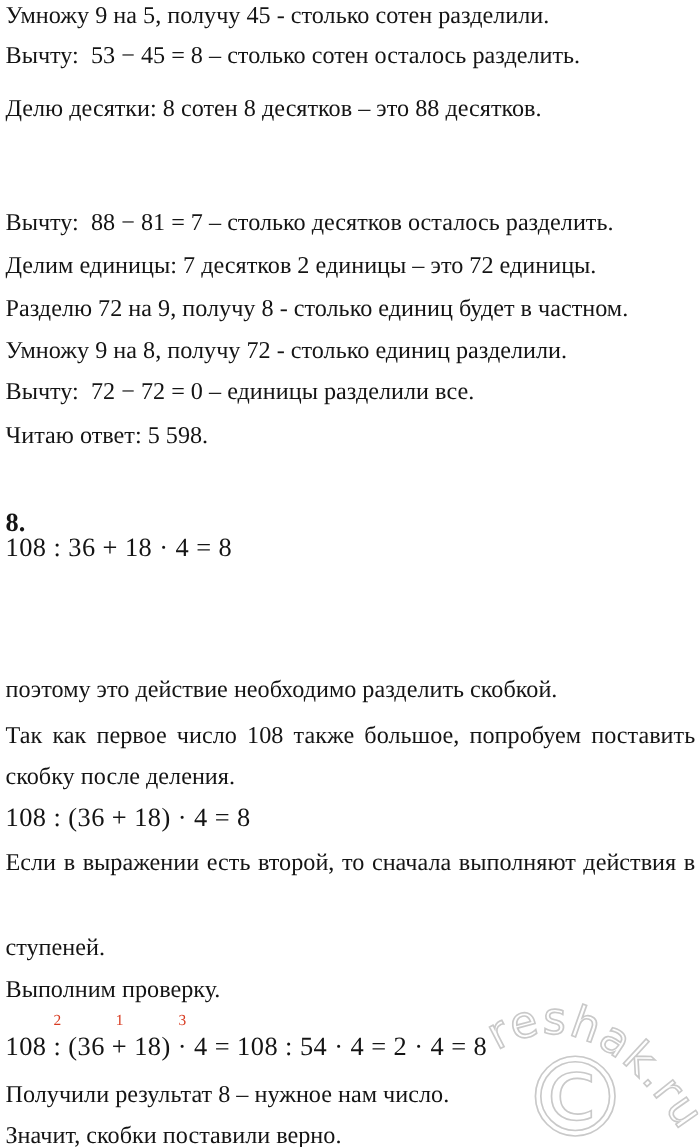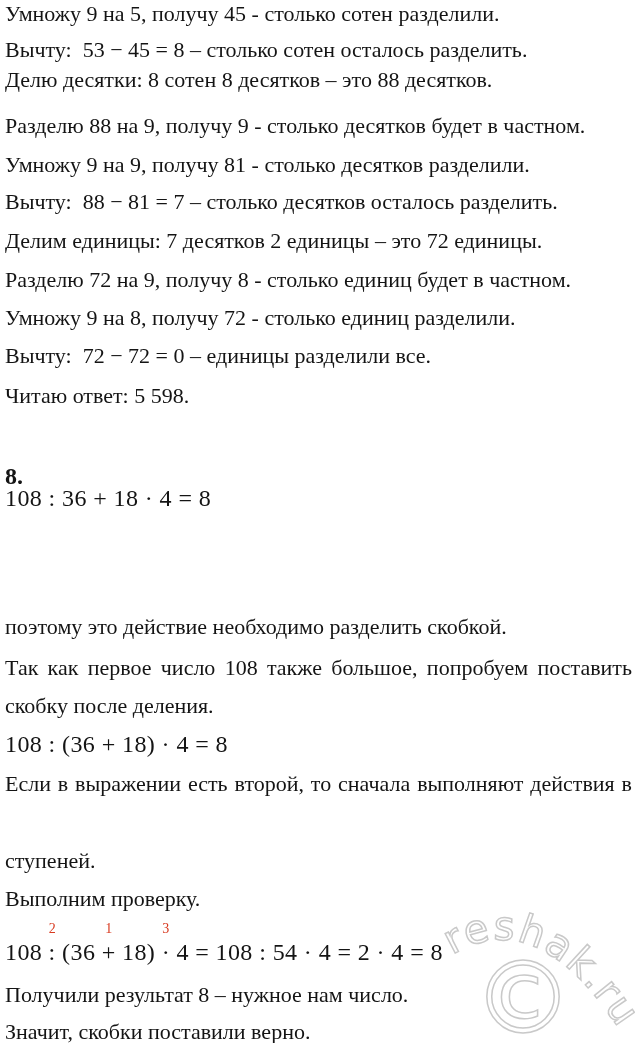--- a/index.html
+++ b/index.html
@@ -64,23 +64,21 @@
     pointer-events: none;
   }
 </style>
 </head>
 <body>
 
 <div class="page">
 
   <div class="line" style="top:0px">Умножу 9 на 5, получу 45 - столько сотен разделили.</div>
   <div class="line" style="top:36px">Вычту:  53 − 45 = 8 – столько сотен осталось разделить.</div>
-  <div class="line" style="top:66px">Делю десятки: 8 сотен 8 десятков – это 88 десятков.</div>
-  <div class="line" style="top:112px">Разделю 88 на 9, получу 9 - столько десятков будет в частном.</div>
-  <div class="line" style="top:151px">Умножу 9 на 9, получу 81 - столько десятков разделили.</div>
+  <div class="line" style="top:84px">Делю десятки: 8 сотен 8 десятков – это 88 десятков.</div>
   <div class="line" style="top:188px">Вычту:  88 − 81 = 7 – столько десятков осталось разделить.</div>
   <div class="line" style="top:227px">Делим единицы: 7 десятков 2 единицы – это 72 единицы.</div>
   <div class="line" style="top:266px">Разделю 72 на 9, получу 8 - столько единиц будет в частном.</div>
   <div class="line" style="top:304px">Умножу 9 на 8, получу 72 - столько единиц разделили.</div>
   <div class="line" style="top:342px">Вычту:  72 − 72 = 0 – единицы разделили все.</div>
   <div class="line" style="top:382px">Читаю ответ: 5 598.</div>
 
   <div class="line heading" style="top:462px">8.</div>
   <div class="line eq" style="top:484px">108 : 36 + 18 · 4 = 8</div>
   <div class="line" style="top:613px">поэтому это действие необходимо разделить скобкой.</div>

